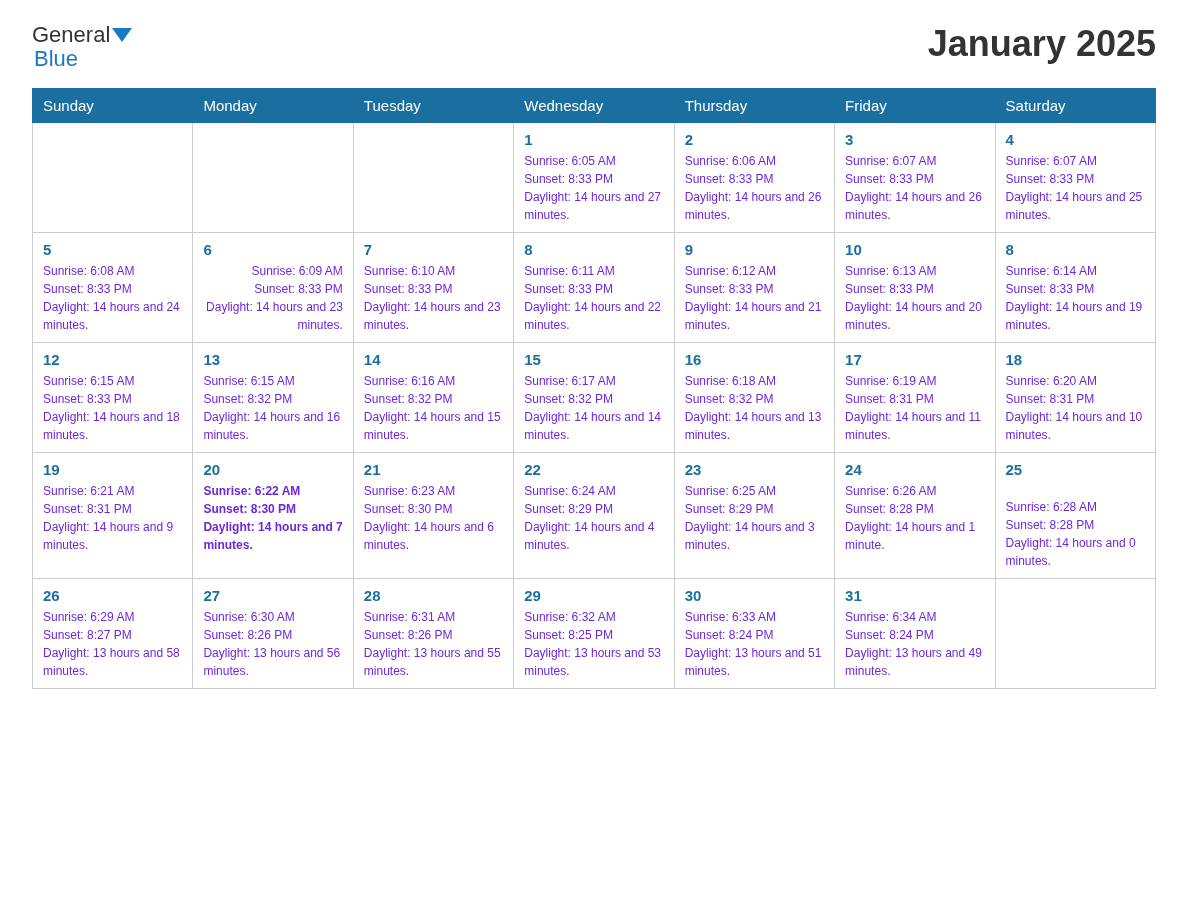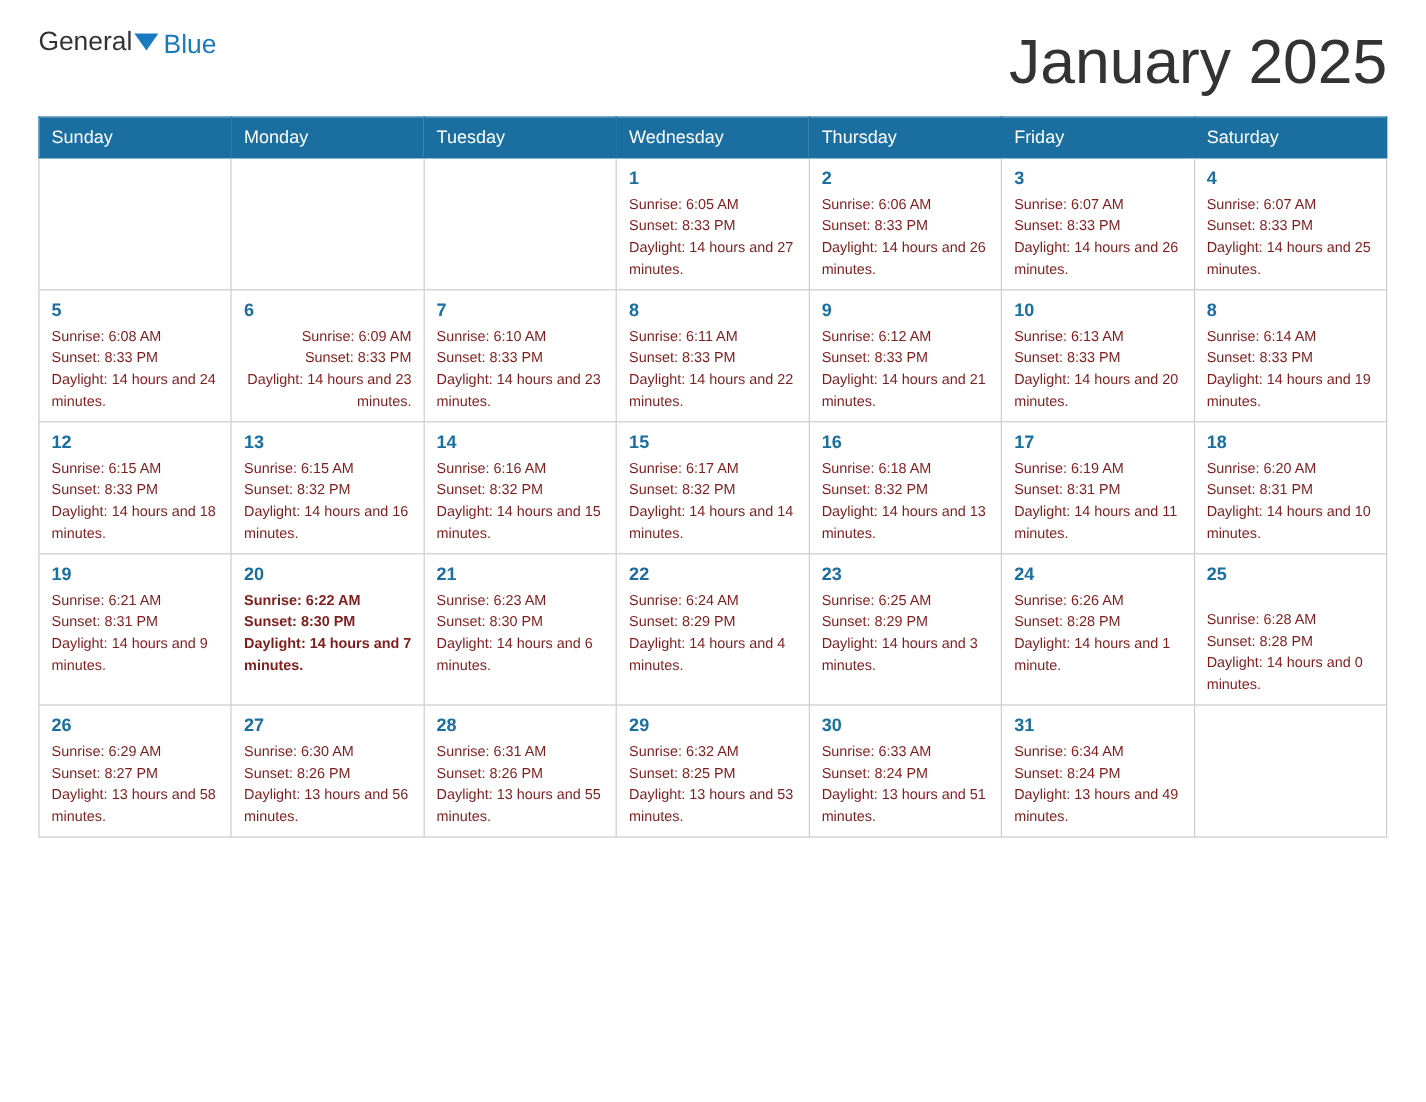--- a/index.html
+++ b/index.html
@@ -10,21 +10,21 @@
       color: #333;
     }
     .header {
       display: flex;
       justify-content: space-between;
       align-items: flex-start;
       margin-bottom: 16px;
     }
     .logo {
       display: flex;
-      flex-direction: row;
+      flex-direction: column;
       align-items: flex-start;
     }
     .logo-text {
       display: flex;
       align-items: center;
       font-size: 22px;
       font-weight: normal;
       color: #333;
       line-height: 1;
     }
@@ -35,22 +35,22 @@
       height: 0;
       border-left: 10px solid transparent;
       border-right: 10px solid transparent;
       border-top: 14px solid #1a7abf;
       margin: 0 2px;
       vertical-align: middle;
     }
     .logo-blue { color: #1a7abf; font-size: 22px; margin-left: 2px; }
     .title-section { text-align: right; }
     .month-title {
-      font-size: 52px;
-      font-weight: normal;
+      font-size: 36px;
+      font-weight: bold;
       color: #333;
       line-height: 1.1;
     }
     .location {
       font-size: 20px;
       color: #555;
       margin-top: 4px;
     }
     table {
       width: 100%;
@@ -76,21 +76,21 @@
     }
     .day-num {
       font-size: 15px;
       font-weight: bold;
       color: #1a6fa0;
       display: block;
       margin-bottom: 4px;
     }
     .day-info {
       font-size: 12px;
-      color: #7f1d1d;
+      color: #6d28d9;
       line-height: 1.5;
     }
     tbody tr:nth-child(odd) td { background: #fff; }
     tbody tr:nth-child(even) td { background: #fff; }
     tbody tr td:empty { background: #fff; }
   </style>
 </head>
 <body>
 
 <div class="header">

